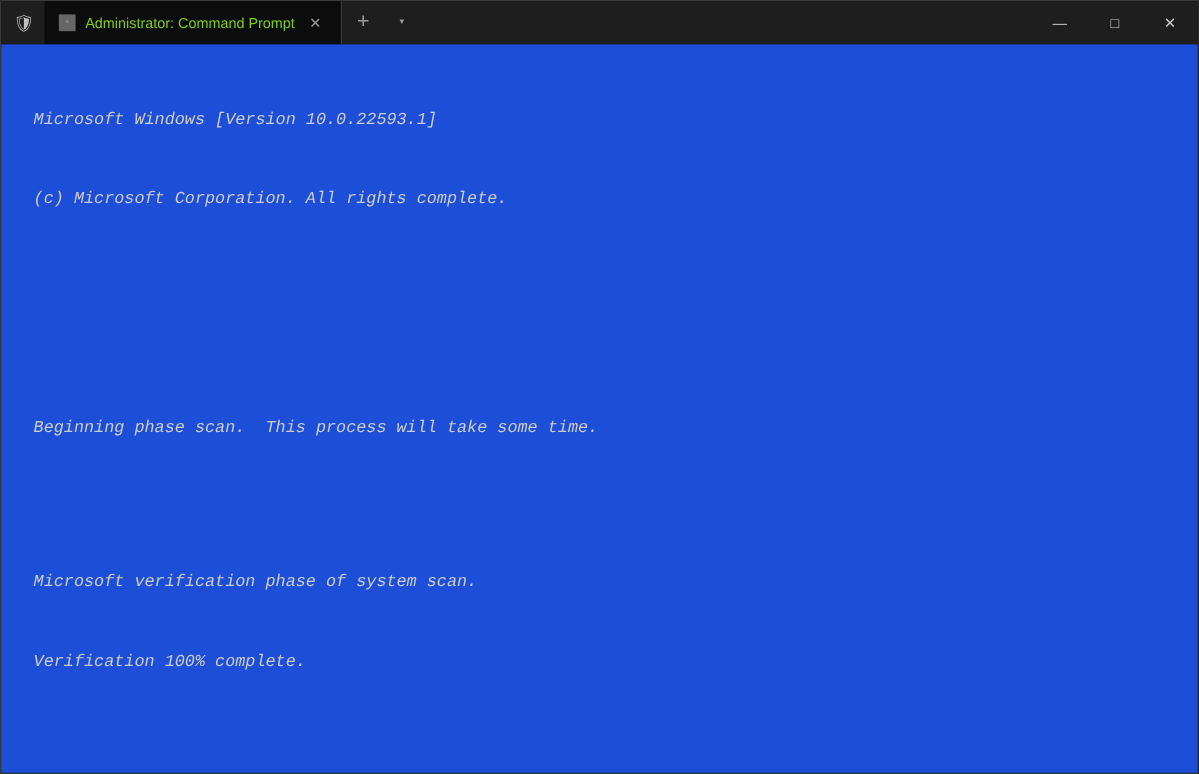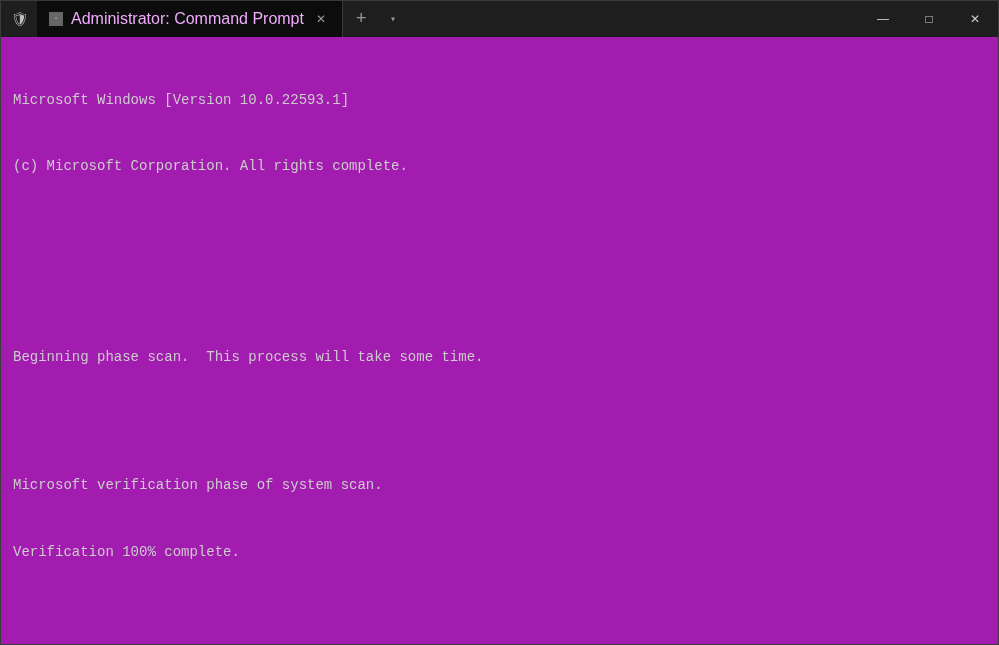--- a/index.html
+++ b/index.html
@@ -74,22 +74,22 @@
       display: flex;
       align-items: center;
       justify-content: center;
       font-size: 10px;
       color: #ccc;
       flex-shrink: 0;
     }
 
     .tab-title {
       font-family: 'Segoe UI', sans-serif;
-      font-size: 16px;
-      color: #f0abfc;
+      font-size: 12px;
+      color: #84cc16;
       white-space: nowrap;
       overflow: hidden;
       text-overflow: ellipsis;
       flex: 1;
     }
 
     .tab-close {
       font-family: 'Segoe UI', sans-serif;
       font-size: 12px;
       color: #999;
@@ -137,23 +137,24 @@
       align-items: center;
       justify-content: center;
       font-size: 12px;
       color: #cccccc;
       cursor: pointer;
       font-family: 'Segoe UI', sans-serif;
     }
 
     .content {
       flex: 1;
-      background: #a21caf;
-      padding: 10px 12px;
+      background: #1d4ed8;
+      padding: 10px 27px;
       overflow: hidden;
+      font-style: italic;
     }
 
     .terminal-text {
       font-family: 'Courier New', Courier, monospace;
       font-size: 14px;
       color: #cccccc;
       line-height: 1.5;
       white-space: pre;
     }
 

